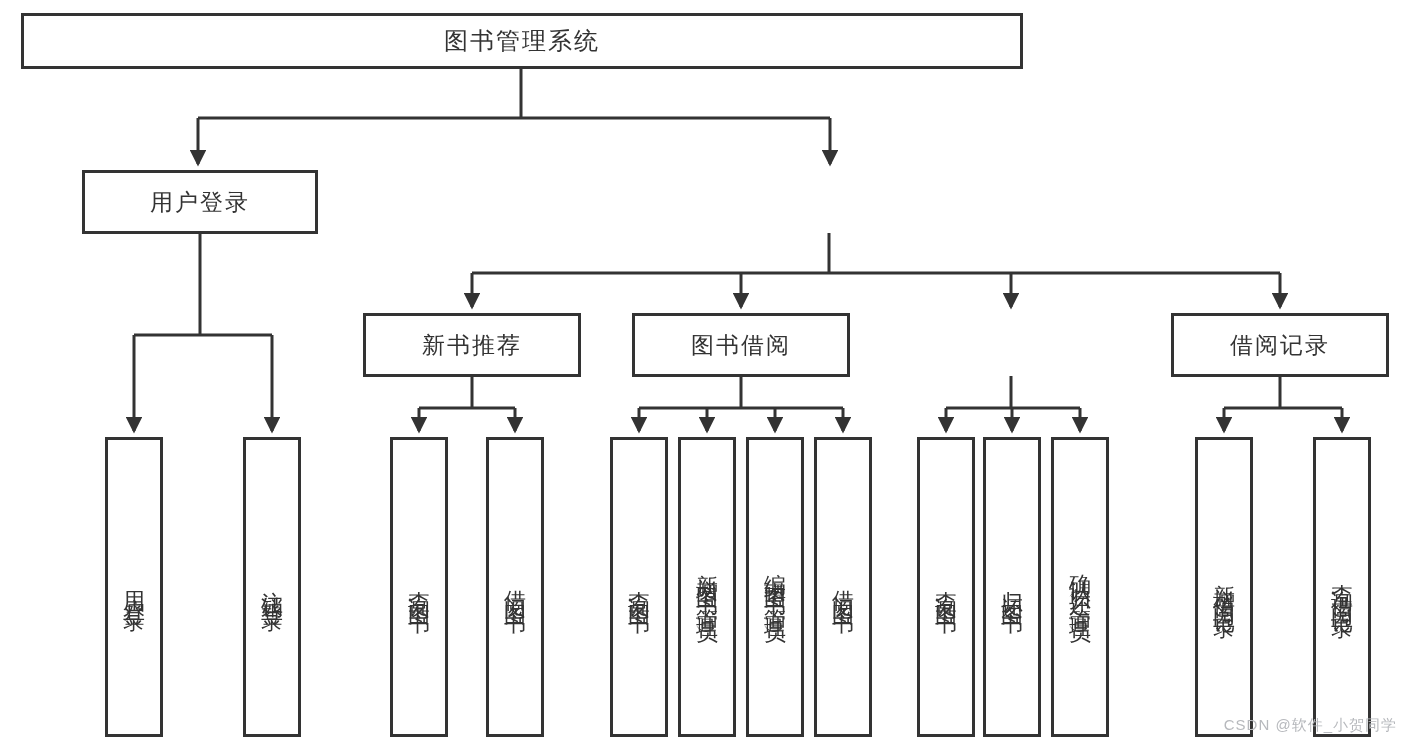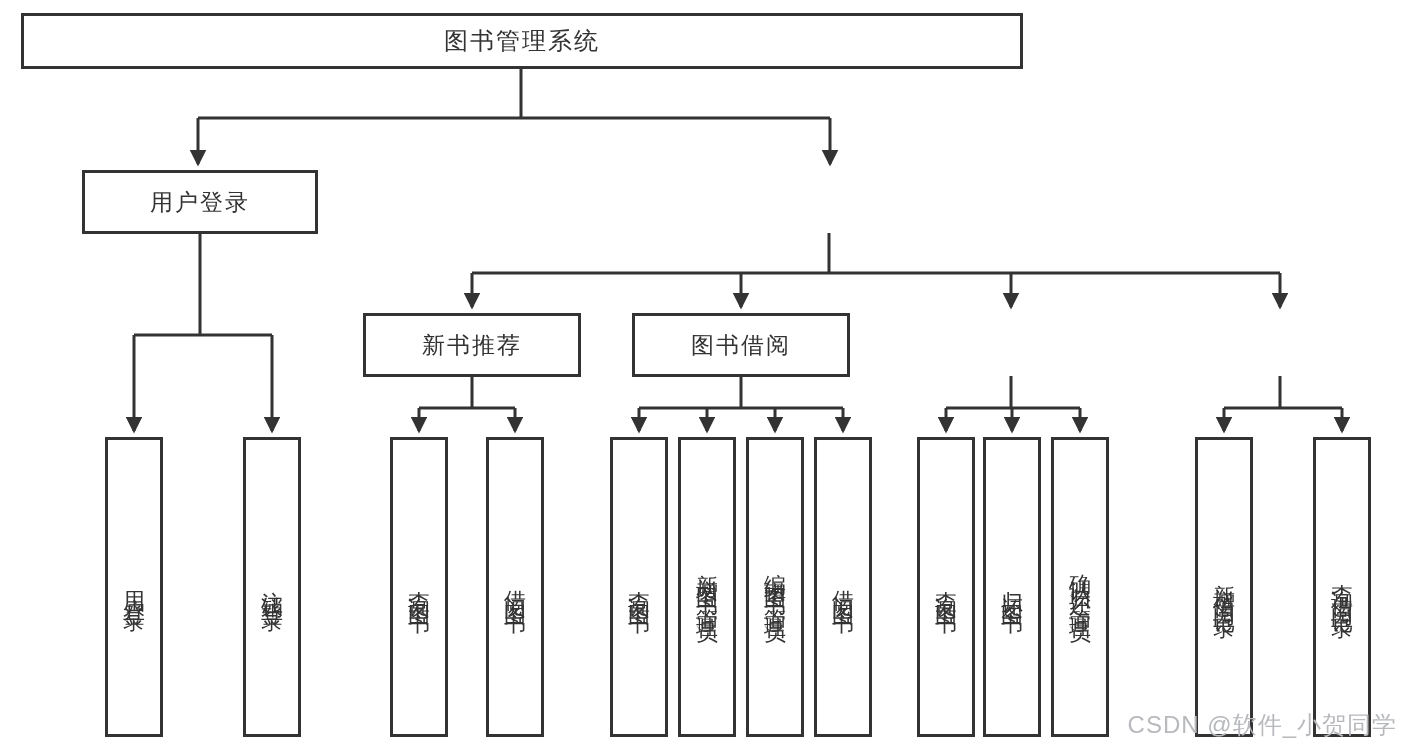--- a/index.html
+++ b/index.html
@@ -23,22 +23,22 @@
     letter-spacing:2px; white-space:nowrap;
   }
   .root{left:21px; top:13px; width:1002px; height:56px; font-size:24px;}
   .lv2{top:170px; width:236px; height:64px; font-size:23px;}
   .lv3{top:313px; width:218px; height:64px; font-size:23px;}
   .leaf{
     top:437px; width:58px; height:300px; font-size:22px;
     writing-mode:vertical-rl; letter-spacing:7px; line-height:1;
   }
   .watermark{
-    position:absolute; right:8px; bottom:6px; z-index:5;
-    font-size:24px; letter-spacing:1px; color:var(--watermark);
+    position:absolute; right:8px; bottom:12px; z-index:5;
+    font-size:15px; letter-spacing:1px; color:var(--watermark);
   }
 </style>
 </head>
 <body>
 
 <div class="stage">
 
   <svg class="connectors" viewBox="0 0 1405 747" xmlns="http://www.w3.org/2000/svg">
     <defs>
       <marker id="arrow" viewBox="0 0 10 10" refX="8.5" refY="5" markerWidth="8" markerHeight="5.5" orient="auto">
@@ -79,20 +79,21 @@
     <path d="M1224,408 V431" marker-end="url(#arrow)"></path>
     <path d="M1342,408 V431" marker-end="url(#arrow)"></path>
   </svg>
 
   <div class="node root">图书管理系统</div>
 
   <div class="node lv2" style="left:82px">用户登录</div>
 
   <div class="node lv3" style="left:363px">新书推荐</div>
   <div class="node lv3" style="left:632px">图书借阅</div>
+  <div class="node lv3" style="left:1171px">借阅记录</div>
 
   <div class="node leaf" style="left:105px">用户登录</div>
   <div class="node leaf" style="left:243px">注销登录</div>
   <div class="node leaf" style="left:390px">查询图书</div>
   <div class="node leaf" style="left:486px">借阅图书</div>
   <div class="node leaf" style="left:610px">查询图书</div>
   <div class="node leaf" style="left:678px">新增图书（管理员）</div>
   <div class="node leaf" style="left:746px">编辑图书（管理员）</div>
   <div class="node leaf" style="left:814px">借阅图书</div>
   <div class="node leaf" style="left:917px">查询图书</div>

